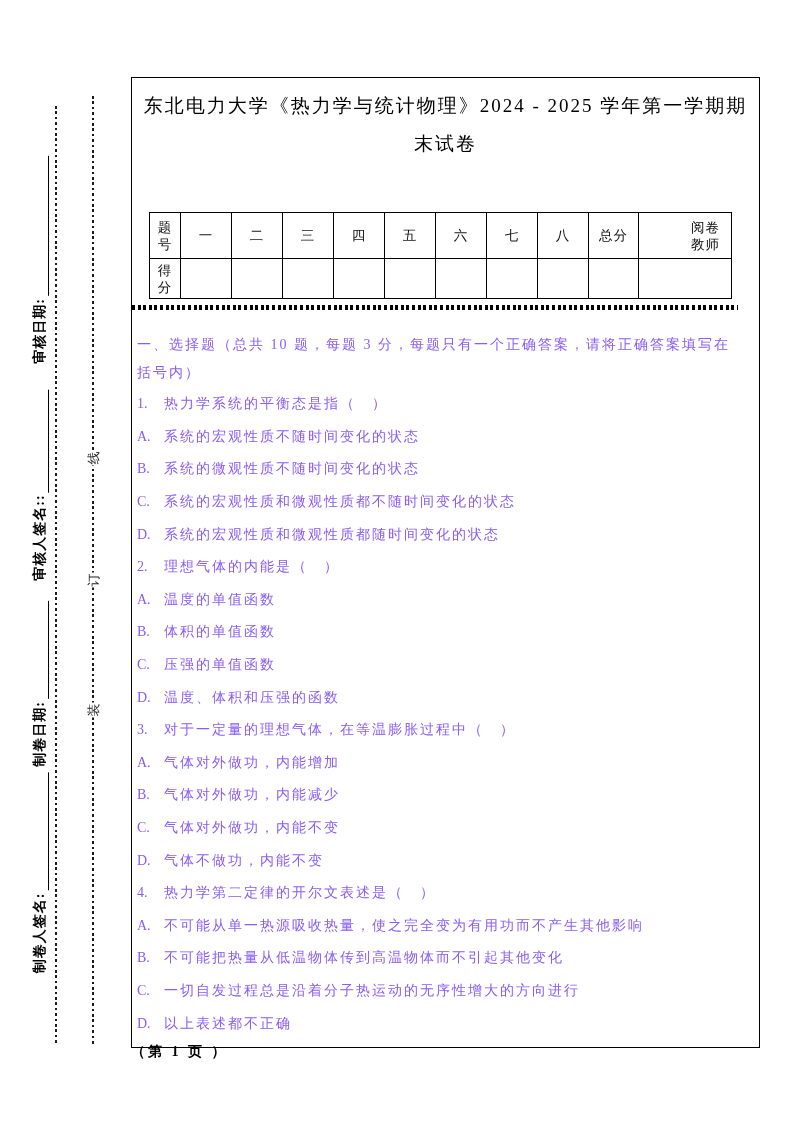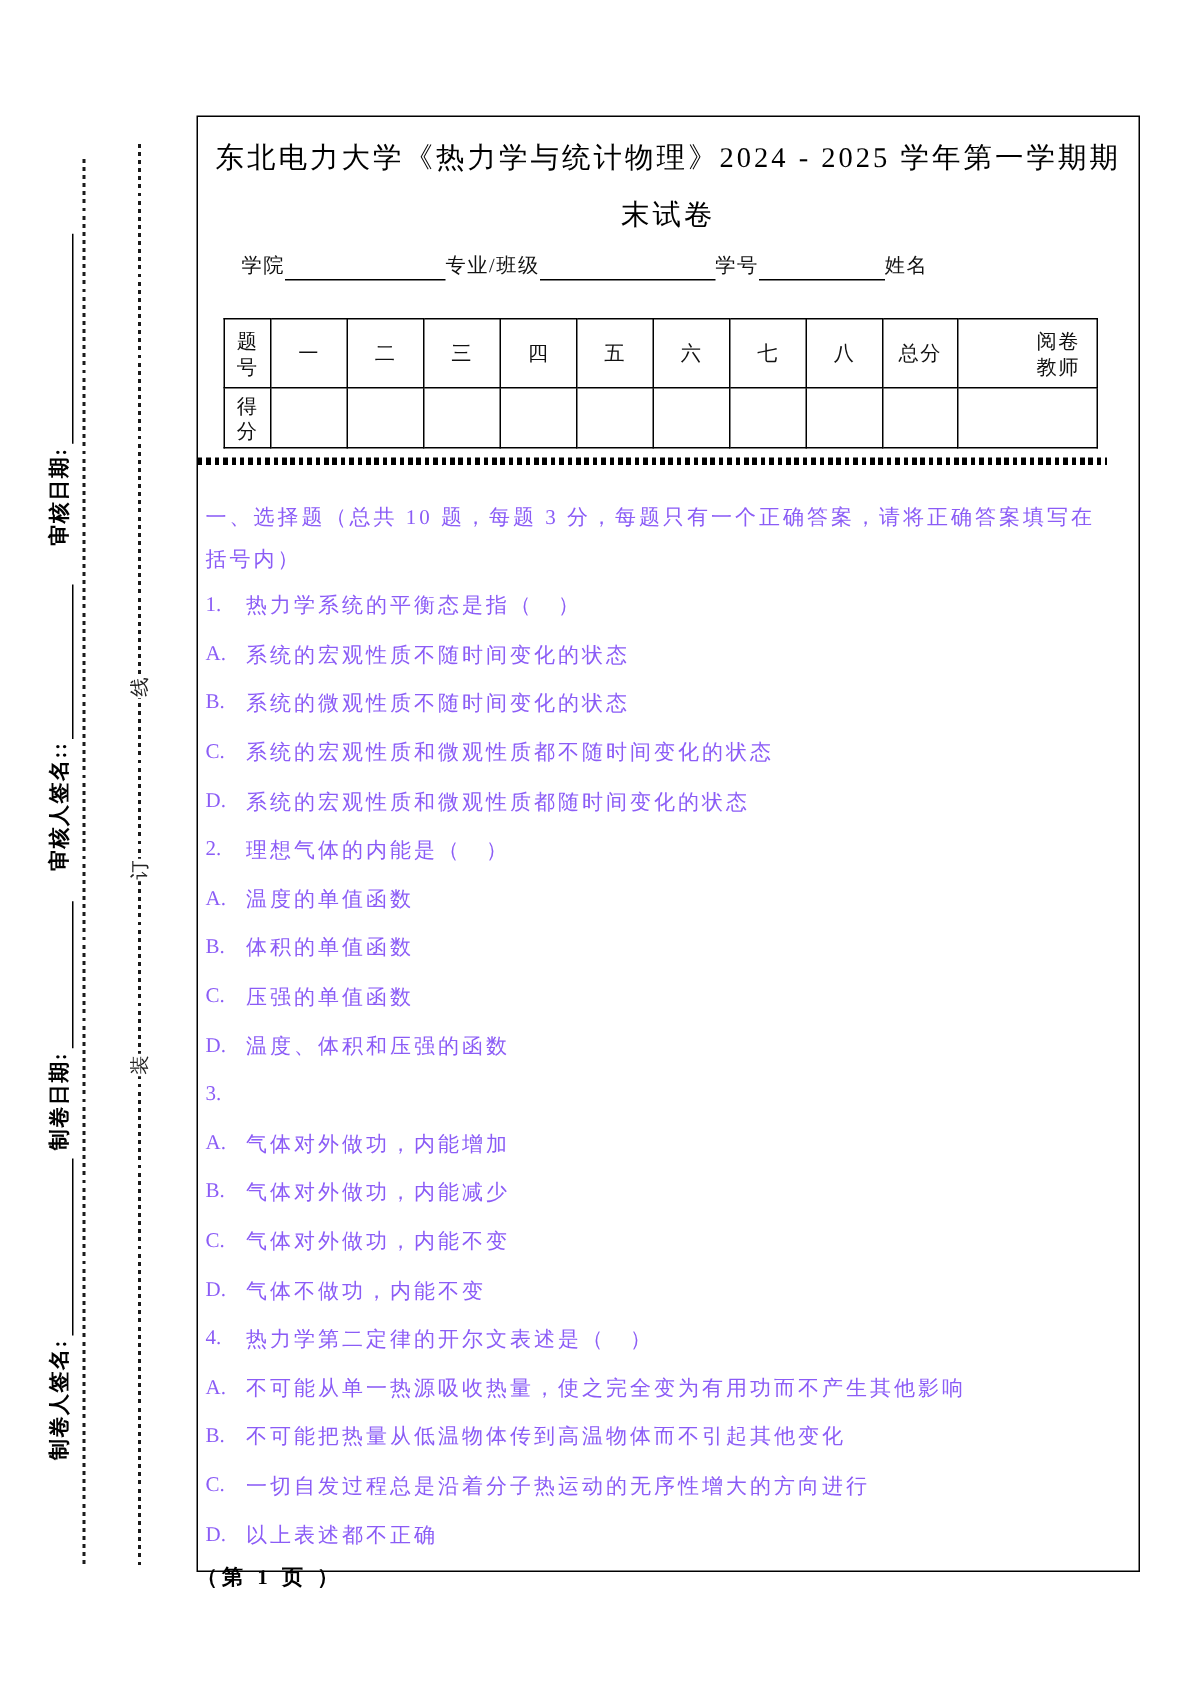--- a/index.html
+++ b/index.html
@@ -101,30 +101,20 @@
 <span class="bind-char" style="top:580px">订</span>
 <span class="bind-char" style="top:710px">装</span>
 
 <div class="paper">
 
   <div class="title">
     <div>东北电力大学《热力学与统计物理》2024 - 2025 学年第一学期期</div>
     <div>末试卷</div>
   </div>
 
-  <div class="fields">
-    <span class="flabel">学院</span>
-    <span class="fline fl1"></span>
-    <span class="flabel">专业/班级</span>
-    <span class="fline fl2"></span>
-    <span class="flabel">学号</span>
-    <span class="fline fl3"></span>
-    <span class="flabel">姓名</span>
-    <span class="fline fl4"></span>
-  </div>
 
   <table class="score">
     <colgroup>
       <col style="width:31px">
         <col style="width:51px">
         <col style="width:51px">
         <col style="width:51px">
       <col style="width:51px">
         <col style="width:51px">
         <col style="width:51px">
@@ -206,20 +196,21 @@
       <span class="mk">C.</span>
         <span class="tx">压强的单值函数</span>
     </div>
     <div class="ln">
       <span class="mk">D.</span>
         <span class="tx">温度、体积和压强的函数</span>
     </div>
 
     <div class="ln">
       <span class="mk">3.</span>
+        <span class="tx">对于一定量的理想气体，在等温膨胀过程中（　）</span>
     </div>
     <div class="ln">
       <span class="mk">A.</span>
         <span class="tx">气体对外做功，内能增加</span>
     </div>
     <div class="ln">
       <span class="mk">B.</span>
         <span class="tx">气体对外做功，内能减少</span>
     </div>
     <div class="ln">

